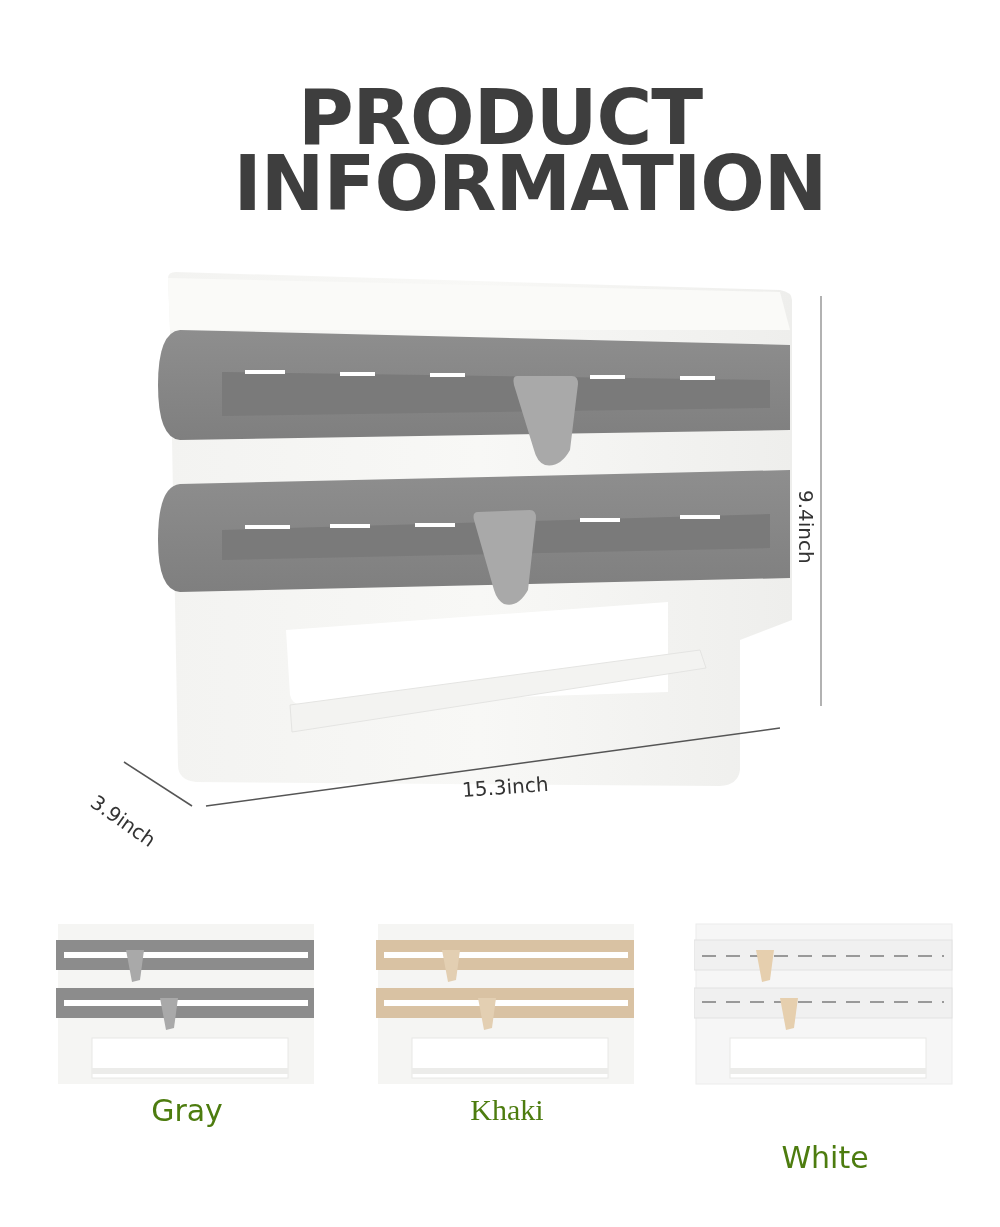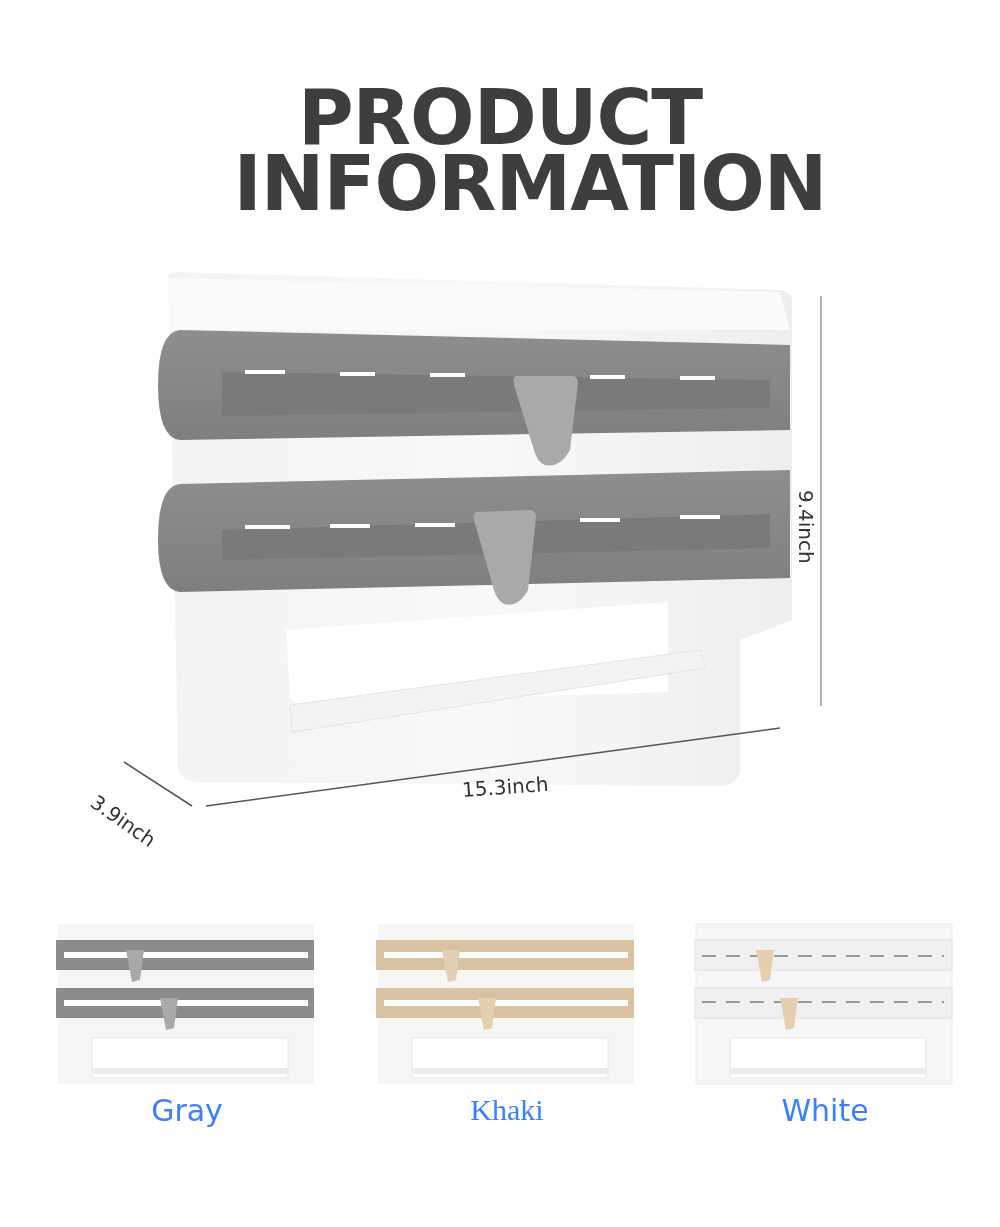--- a/index.html
+++ b/index.html
@@ -7,21 +7,21 @@
   .title { position:absolute; left:0; width:1000px; text-align:center; color:#3e3e3e; font-family:"DejaVu Sans", sans-serif; font-weight:bold; font-size:76px; letter-spacing:-1px; line-height:1; }
   .t1 { top:80px; }
   .t2 { top:146px;padding-left:30px; }
   .product { position:absolute; left:0; top:0; width:1000px; height:1227px; }
   .dim-label { position:absolute; font-family:"DejaVu Sans", sans-serif; color:#333; font-size:20px; white-space:nowrap; }
   .lbl-w { left:462px; top:775px; transform:rotate(-4deg); }
   .lbl-d { left:100px; top:790px; transform:rotate(35deg); transform-origin:left top; }
   .lbl-h { left:818px; top:490px; transform:rotate(90deg); transform-origin:left top; }
   .variant { position:absolute; top:920px; width:262px; height:200px; }
   .variant svg { display:block; }
-  .vlabel { position:absolute; top:1093px; width:262px; text-align:center; font-family:"DejaVu Sans", sans-serif; font-size:30px; color:#3b82f6; }
+  .vlabel { position:absolute; top:1093px; width:262px; text-align:center; font-family:"DejaVu Sans", sans-serif; font-size:30px; color:#4d7c0f; }
 </style>
 </head>
 <body>
 
 <div class="title t1">PRODUCT</div>
 <div class="title t2">INFORMATION</div>
 
 <svg class="product" width="1000" height="1227" viewBox="0 0 1000 1227">
   <defs>
     <linearGradient id="bodyG" x1="0" y1="0" x2="1" y2="0">
@@ -112,13 +112,13 @@
     <rect x="0" y="20" width="258" height="30" fill="#f0f0f0" stroke="#e2e2e2"></rect>
     <line x1="8" y1="36" x2="250" y2="36" stroke="#999" stroke-dasharray="14 10" stroke-width="2"></line>
     <path d="M62 30 L80 30 L76 60 L68 62 Z" fill="#e6cfae"></path>
     <rect x="0" y="68" width="258" height="30" fill="#f0f0f0" stroke="#e2e2e2"></rect>
     <line x1="8" y1="82" x2="250" y2="82" stroke="#999" stroke-dasharray="14 10" stroke-width="2"></line>
     <path d="M86 78 L104 78 L100 108 L92 110 Z" fill="#e6cfae"></path>
     <rect x="36" y="118" width="196" height="40" fill="#ffffff" stroke="#e8e8e6"></rect>
     <rect x="36" y="148" width="196" height="6" fill="#ececea"></rect>
   </svg>
 </div>
-<div class="vlabel" style="left:694px;">White</div>
+<div class="vlabel" style="left:694px;margin-top:47px;">White</div>
 
 </body></html>

